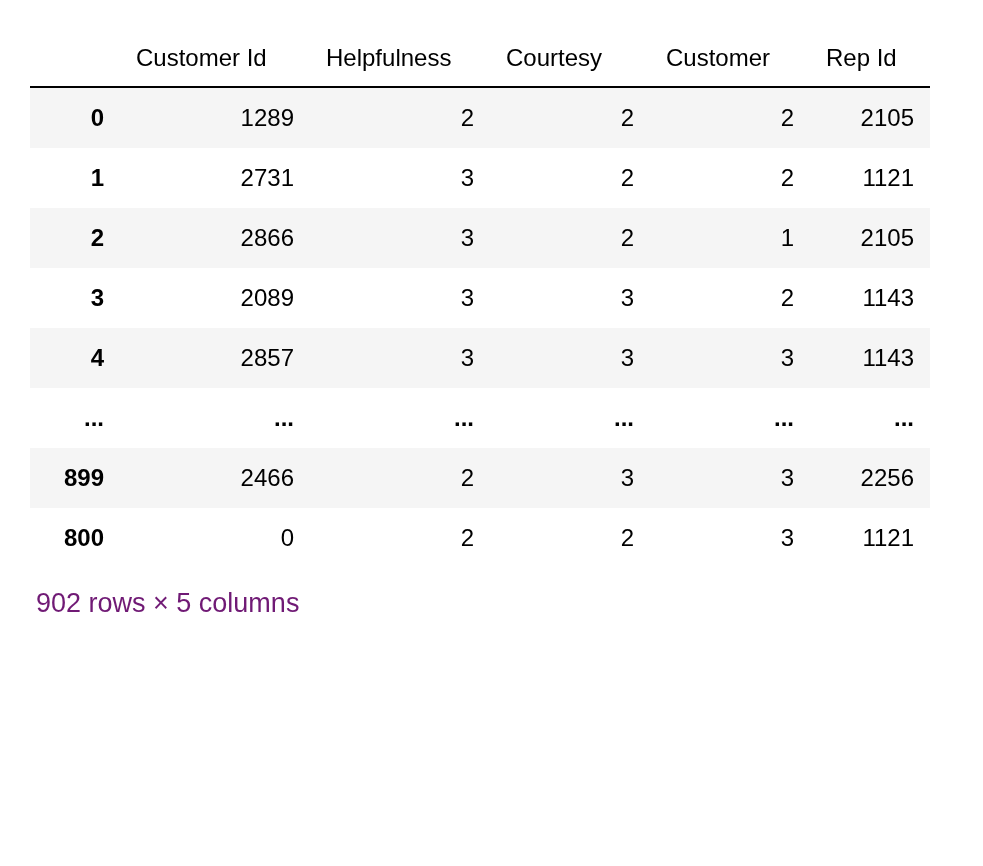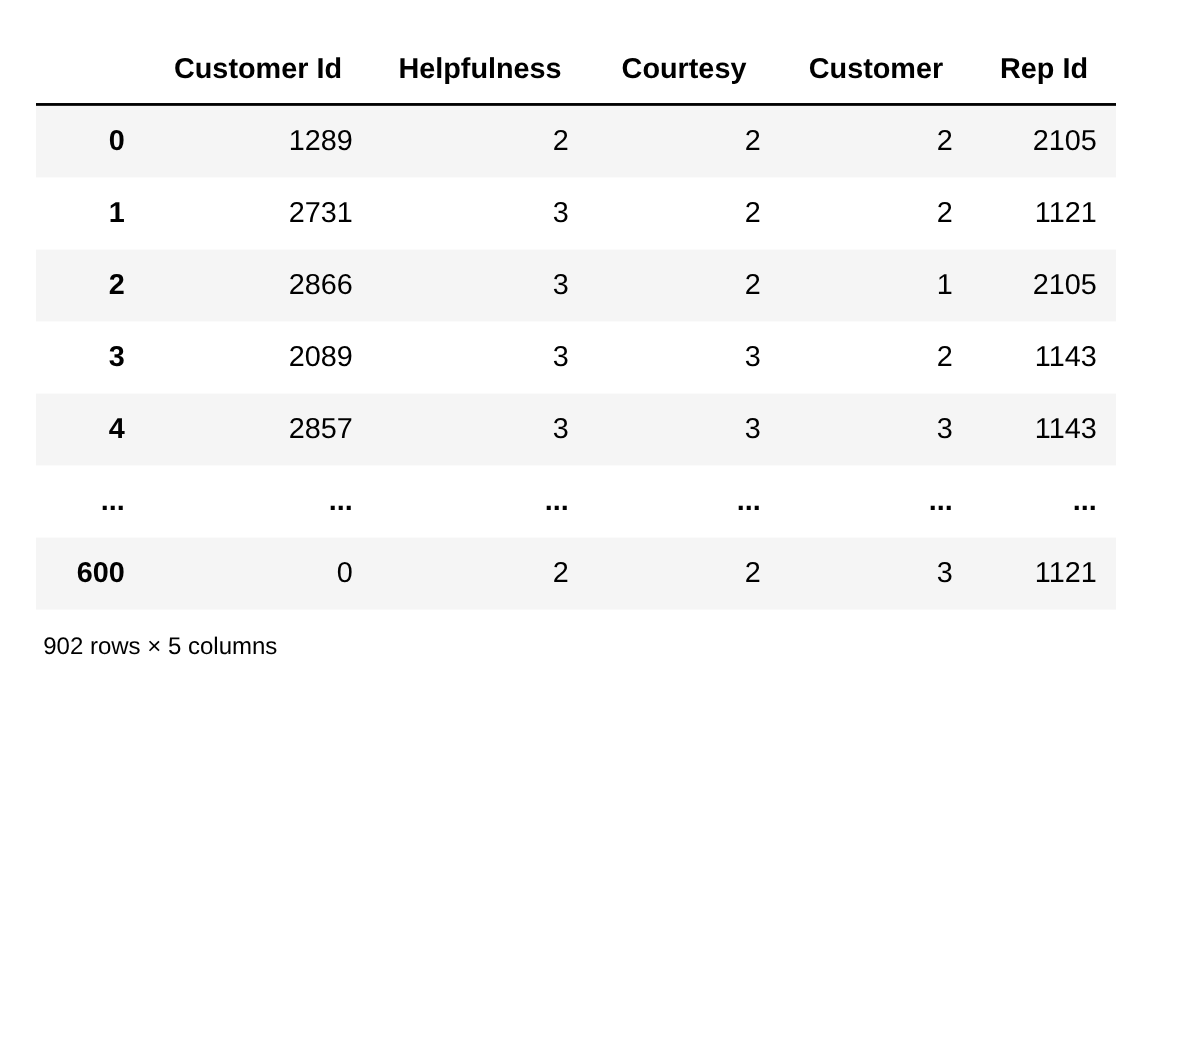--- a/index.html
+++ b/index.html
@@ -11,22 +11,22 @@
       font-family: -apple-system, BlinkMacSystemFont, "Segoe UI", Helvetica, Arial, sans-serif;
       font-size: 24px;
       color: #000;
       background: #fff;
     }
     table {
       border-collapse: collapse;
       width: auto;
     }
     thead th {
-      text-align: center;
-      font-weight: bold;
+      text-align: left;
+      font-weight: normal;
       padding: 14px 16px;
       border-bottom: 2px solid #000;
       white-space: nowrap;
     }
     thead th.index-col {
       border-bottom: 2px solid #000;
     }
     tbody td, tbody th {
       padding: 16px 16px;
       text-align: right;
@@ -39,22 +39,22 @@
       background: #f5f5f5;
     }
     tbody tr:nth-child(even) {
       background: #ffffff;
     }
     .ellipsis-row td, .ellipsis-row th {
       font-weight: bold;
     }
     .footer {
       margin-top: 20px;
-      font-size: 20px;
-      color: #000000;
+      font-size: 27px;
+      color: #701a75;
       padding-left: 6px;
     }
     .col-index { width: 90px; }
     .col-cust { width: 190px; }
     .col-help { width: 180px; }
     .col-court { width: 160px; }
     .col-emp { width: 160px; }
     .col-rep { width: 120px; }
   </style>
 </head>
@@ -114,21 +114,29 @@
     </tr>
     <tr class="ellipsis-row">
       <th>...</th>
       <td>...</td>
       <td>...</td>
       <td>...</td>
       <td>...</td>
       <td>...</td>
     </tr>
     <tr>
-      <th>600</th>
+      <th>899</th>
+      <td>2466</td>
+      <td>2</td>
+      <td>3</td>
+      <td>3</td>
+      <td>2256</td>
+    </tr>
+    <tr>
+      <th>800</th>
       <td>0</td>
       <td>2</td>
       <td>2</td>
       <td>3</td>
       <td>1121</td>
     </tr>
   </tbody>
 </table>
 
 <div class="footer">902 rows × 5 columns</div>

